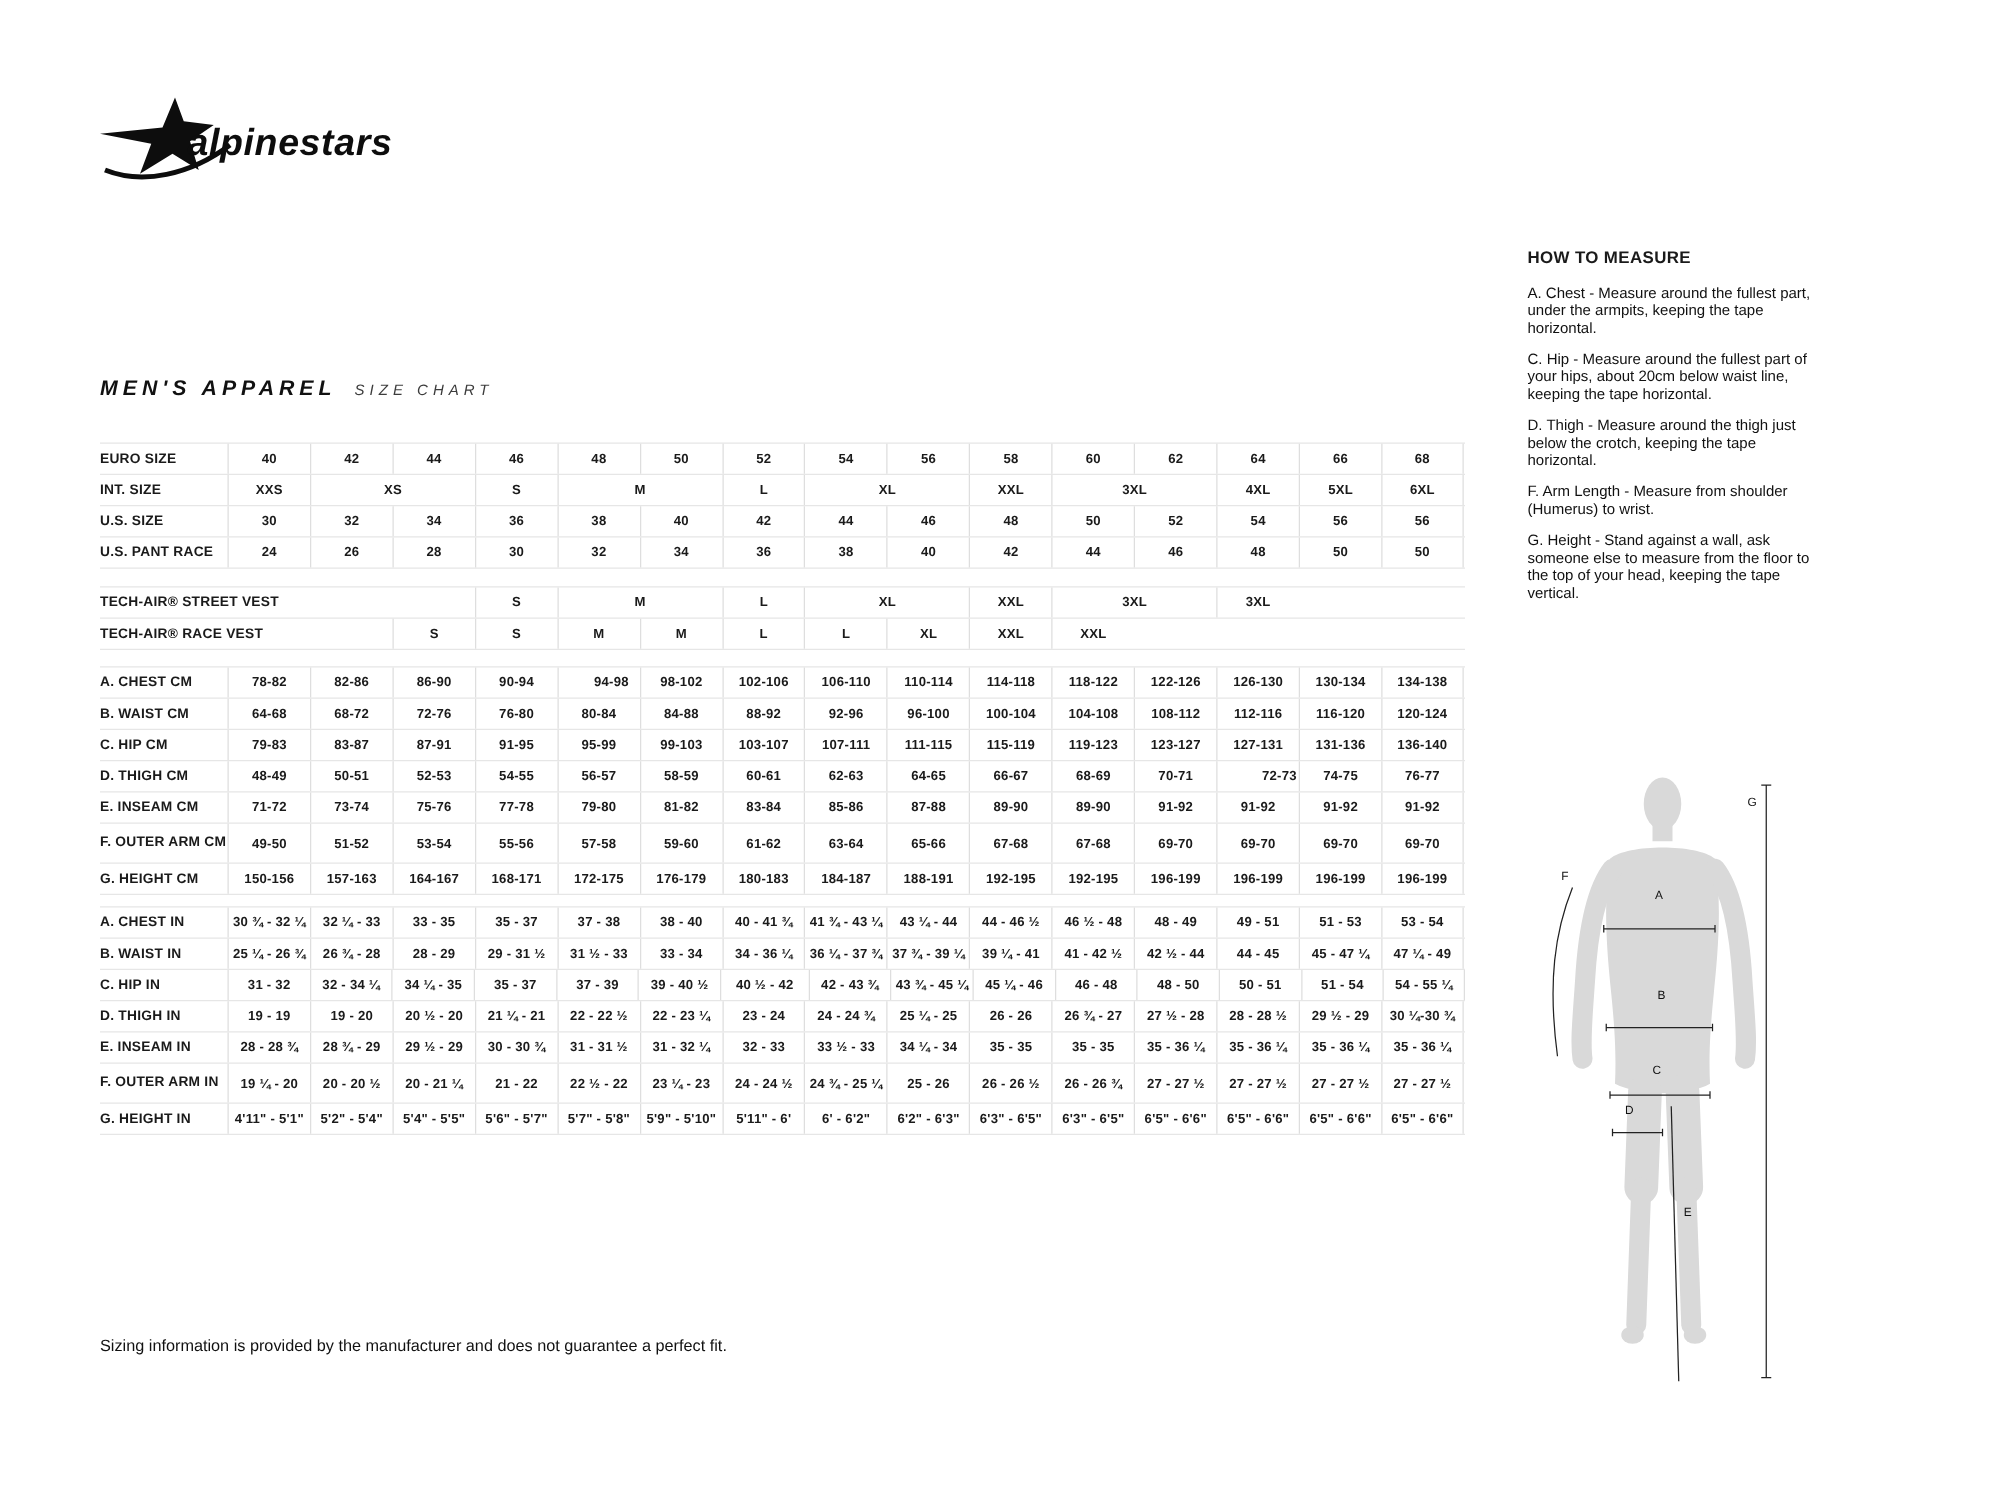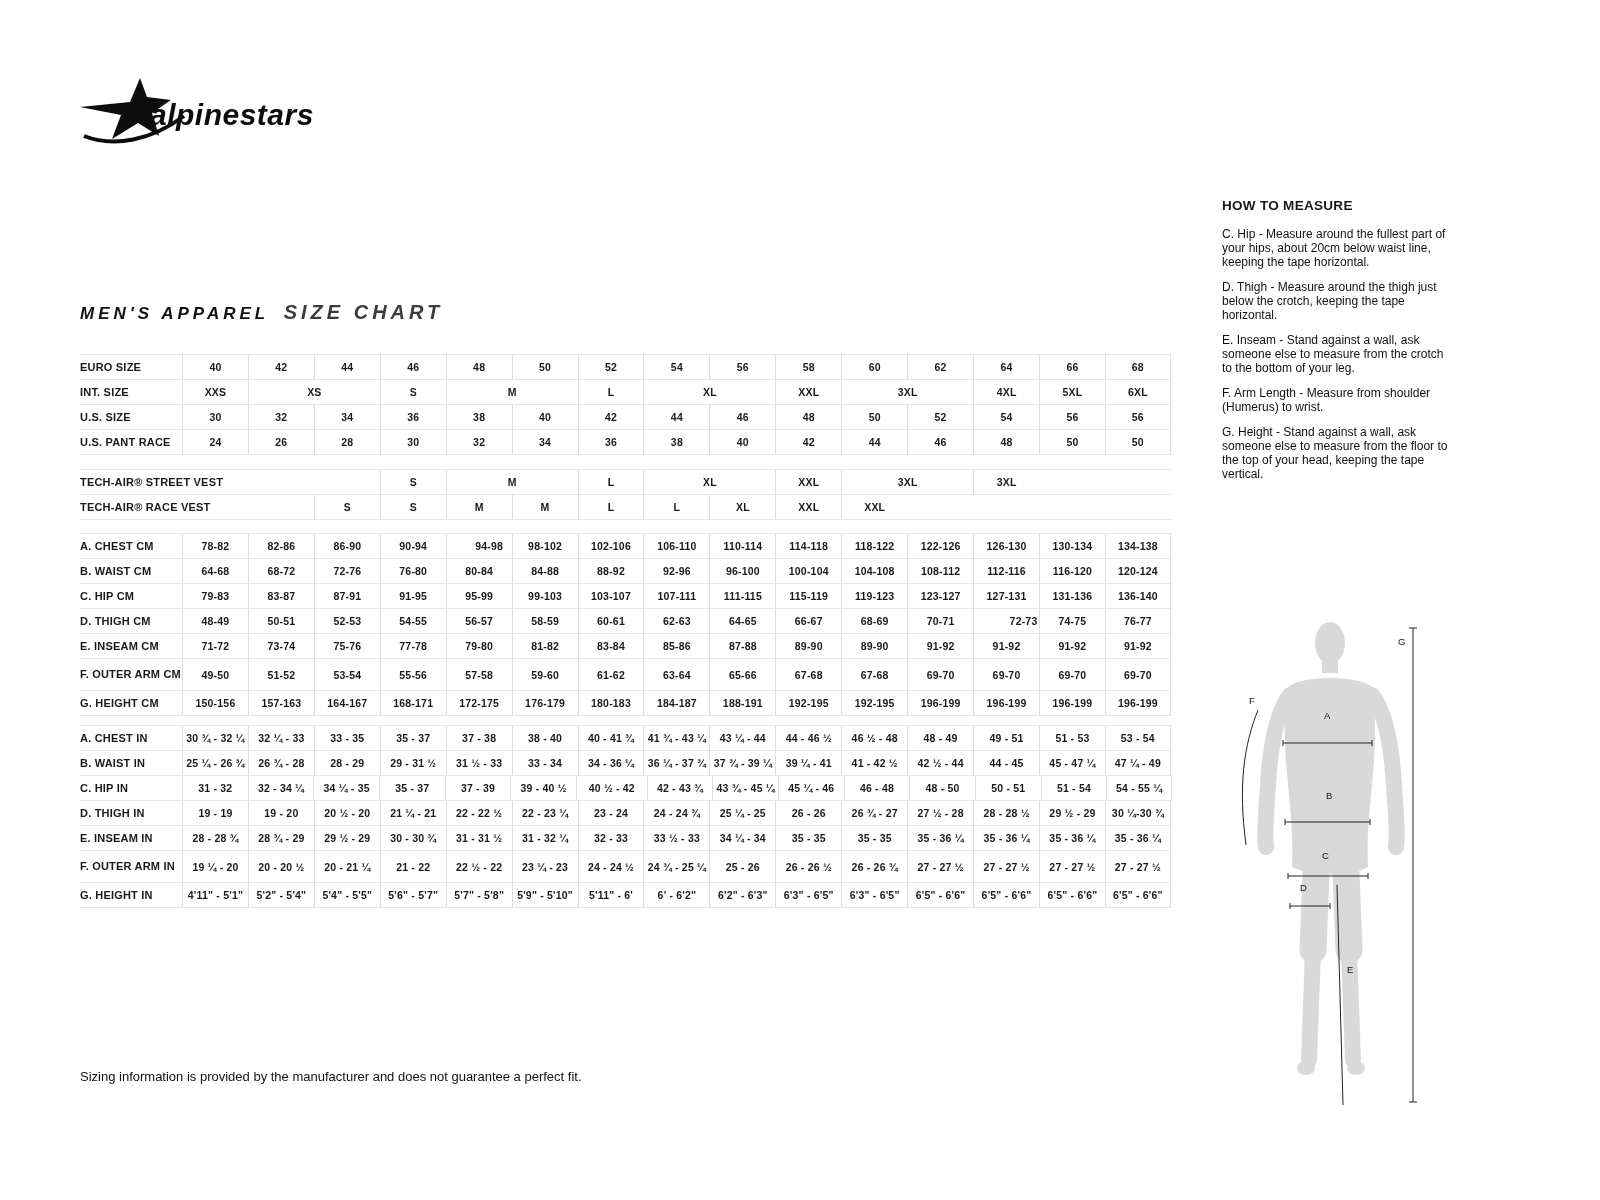--- a/index.html
+++ b/index.html
@@ -8,21 +8,21 @@
 
   
   #logo{position:absolute;left:78px;top:76px;width:290px;height:72px;}
   #logo .wordmark{position:absolute;left:72px;top:22px;font-style:italic;font-weight:900;
         font-size:30px;letter-spacing:.5px;color:#0d0d0d;}
   #logo svg{position:absolute;left:0;top:0;}
 
   
   #title{position:absolute;left:80px;top:301px;white-space:nowrap;}
   #title .t1{font-weight:900;font-style:italic;font-size:17px;letter-spacing:4px;color:#111;}
-  #title .t2{font-weight:700;font-style:italic;font-size:20px;letter-spacing:4px;color:#3c3c3c;margin-left:10px;}
+  #title .t2{font-weight:400;font-style:italic;font-size:12px;letter-spacing:4px;color:#3c3c3c;margin-left:10px;}
 
   
   #size-table{position:absolute;left:80px;top:354px;width:1092px;}
   .tg{width:100%;}
   .g-techair{margin-top:14px;}
   .g-cm{margin-top:13px;}
   .g-in{margin-top:9px;}
   .tr{display:flex;height:24px;border-bottom:1px solid #e6e6e6;}
   .tg .tr:first-child{border-top:1px solid #e6e6e6;}
   .tr.tall{height:31px;}
@@ -418,23 +418,23 @@
           <div class="tc" style="width: 65.93px;">6'5" - 6'6"</div>
           <div class="tc" style="width: 65.93px;">6'5" - 6'6"</div>
           <div class="tc" style="width: 65.93px;">6'5" - 6'6"</div>
         </div>
       </div>
     </div>
 
   <div id="measure">
     <h3>HOW TO MEASURE</h3>
     <div>
+        <p>A. Chest - Measure around the fullest part, under the armpits, keeping the tape horizontal.</p>
         <p>C. Hip - Measure around the fullest part of your hips, about 20cm below waist line, keeping the tape horizontal.</p>
         <p>D. Thigh - Measure around the thigh just below the crotch, keeping the tape horizontal.</p>
-        <p>E. Inseam - Stand against a wall, ask someone else to measure from the crotch to the bottom of your leg.</p>
         <p>F. Arm Length - Measure from shoulder (Humerus) to wrist.</p>
         <p>G. Height - Stand against a wall, ask someone else to measure from the floor to the top of your head, keeping the tape vertical.</p>
       </div>
   </div>
 
   <svg id="diagram" viewBox="0 0 210 500">
     <g fill="#d9d9d9" stroke="none">
       <ellipse cx="104" cy="28" rx="15" ry="21"></ellipse>
       <rect x="96" y="42" width="16" height="16"></rect>
       <path d="M62,72 C76,60 132,60 146,72 C152,110 148,150 145,180 C142,210 141,230 142,252 C125,262 85,262 66,252 C67,230 66,210 63,180 C60,150 56,110 62,72 Z"></path>

